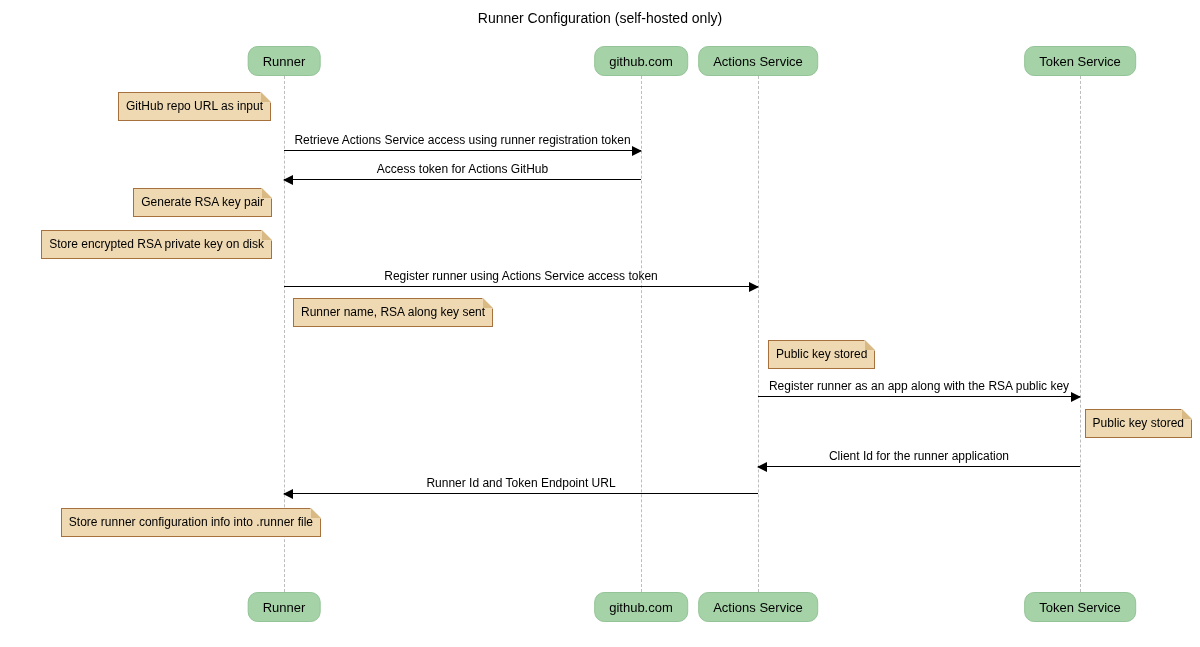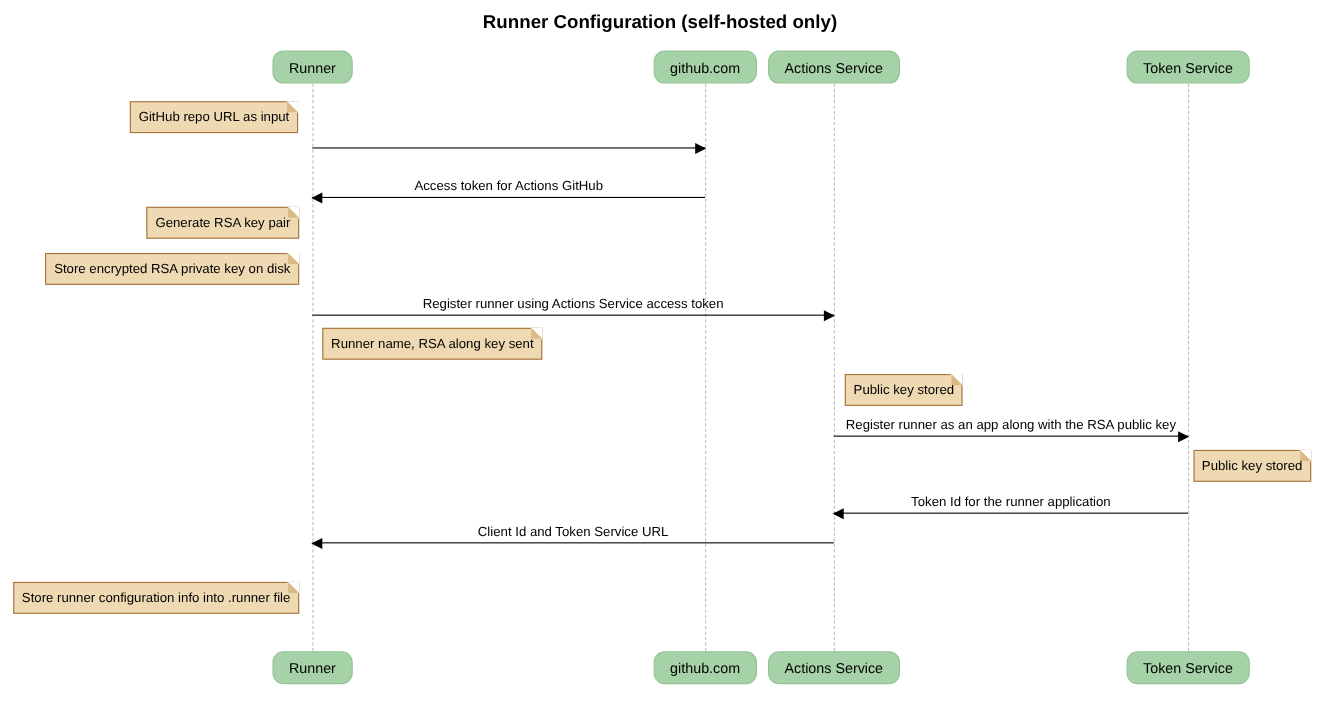--- a/index.html
+++ b/index.html
@@ -15,22 +15,22 @@
     height: 647px;
     background: var(--bg, #ffffff);
     overflow: hidden;
   }
   .title {
     position: absolute;
     top: 10px;
     left: 0;
     width: 100%;
     text-align: center;
-    font-size: 17px;
-    font-weight: bold;
+    font-size: 14px;
+    font-weight: normal;
   }
   .lifeline {
     position: absolute;
     width: 0;
     border-left: 1px dashed var(--lifeline, #bdbdbd);
   }
   .participant {
     position: absolute;
     transform: translateX(-50%);
     height: 30px;
@@ -126,23 +126,24 @@
   <div class="participant" style="left:641px; top:592px;">github.com</div>
   <div class="participant" style="left:758px; top:592px;">Actions Service</div>
   <div class="participant" style="left:1080px; top:592px;">Token Service</div>
 
   <div class="note" style="right:929px; top:92px;">GitHub repo URL as input</div>
   <div class="note" style="right:928px; top:230px;">Store encrypted RSA private key on disk</div>
   <div class="note" style="right:928px; top:188px;">Generate RSA key pair</div>
   <div class="note" style="left:293px; top:298px;">Runner name, RSA along key sent</div>
   <div class="note" style="left:768px; top:340px;">Public key stored</div>
   <div class="note" style="right:8px; top:409px;">Public key stored</div>
-  <div class="note" style="right:928px; top:508px;margin-top:21px;">Store runner configuration info into .runner file</div>
+  <div class="note" style="right:879px; top:508px;">Store runner configuration info into .runner file</div>
 
   <div class="msg ltr" style="left:284px; width:357px; top:134px;">
+    <div class="msg-label">Retrieve Actions Service access using runner registration token</div>
     <div class="msg-line">
         <span class="arrowhead"></span>
       </div>
   </div>
 
   <div class="msg rtl" style="left:284px; width:357px; top:163px;">
     <div class="msg-label">Access token for Actions GitHub</div>
     <div class="msg-line">
         <span class="arrowhead"></span>
       </div>
@@ -156,26 +157,26 @@
   </div>
 
   <div class="msg ltr" style="left:284px; width:474px; top:270px;">
     <div class="msg-label">Register runner using Actions Service access token</div>
     <div class="msg-line">
         <span class="arrowhead"></span>
       </div>
   </div>
 
   <div class="msg rtl" style="left:758px; width:322px; top:450px;">
-    <div class="msg-label">Token Id for the runner application</div>
+    <div class="msg-label">Client Id for the runner application</div>
     <div class="msg-line">
         <span class="arrowhead"></span>
       </div>
   </div>
 
   <div class="msg rtl" style="left:284px; width:474px; top:477px;">
-    <div class="msg-label">Client Id and Token Service URL</div>
+    <div class="msg-label">Runner Id and Token Endpoint URL</div>
     <div class="msg-line">
         <span class="arrowhead"></span>
       </div>
   </div>
 
 </div>
 
 </body></html>

